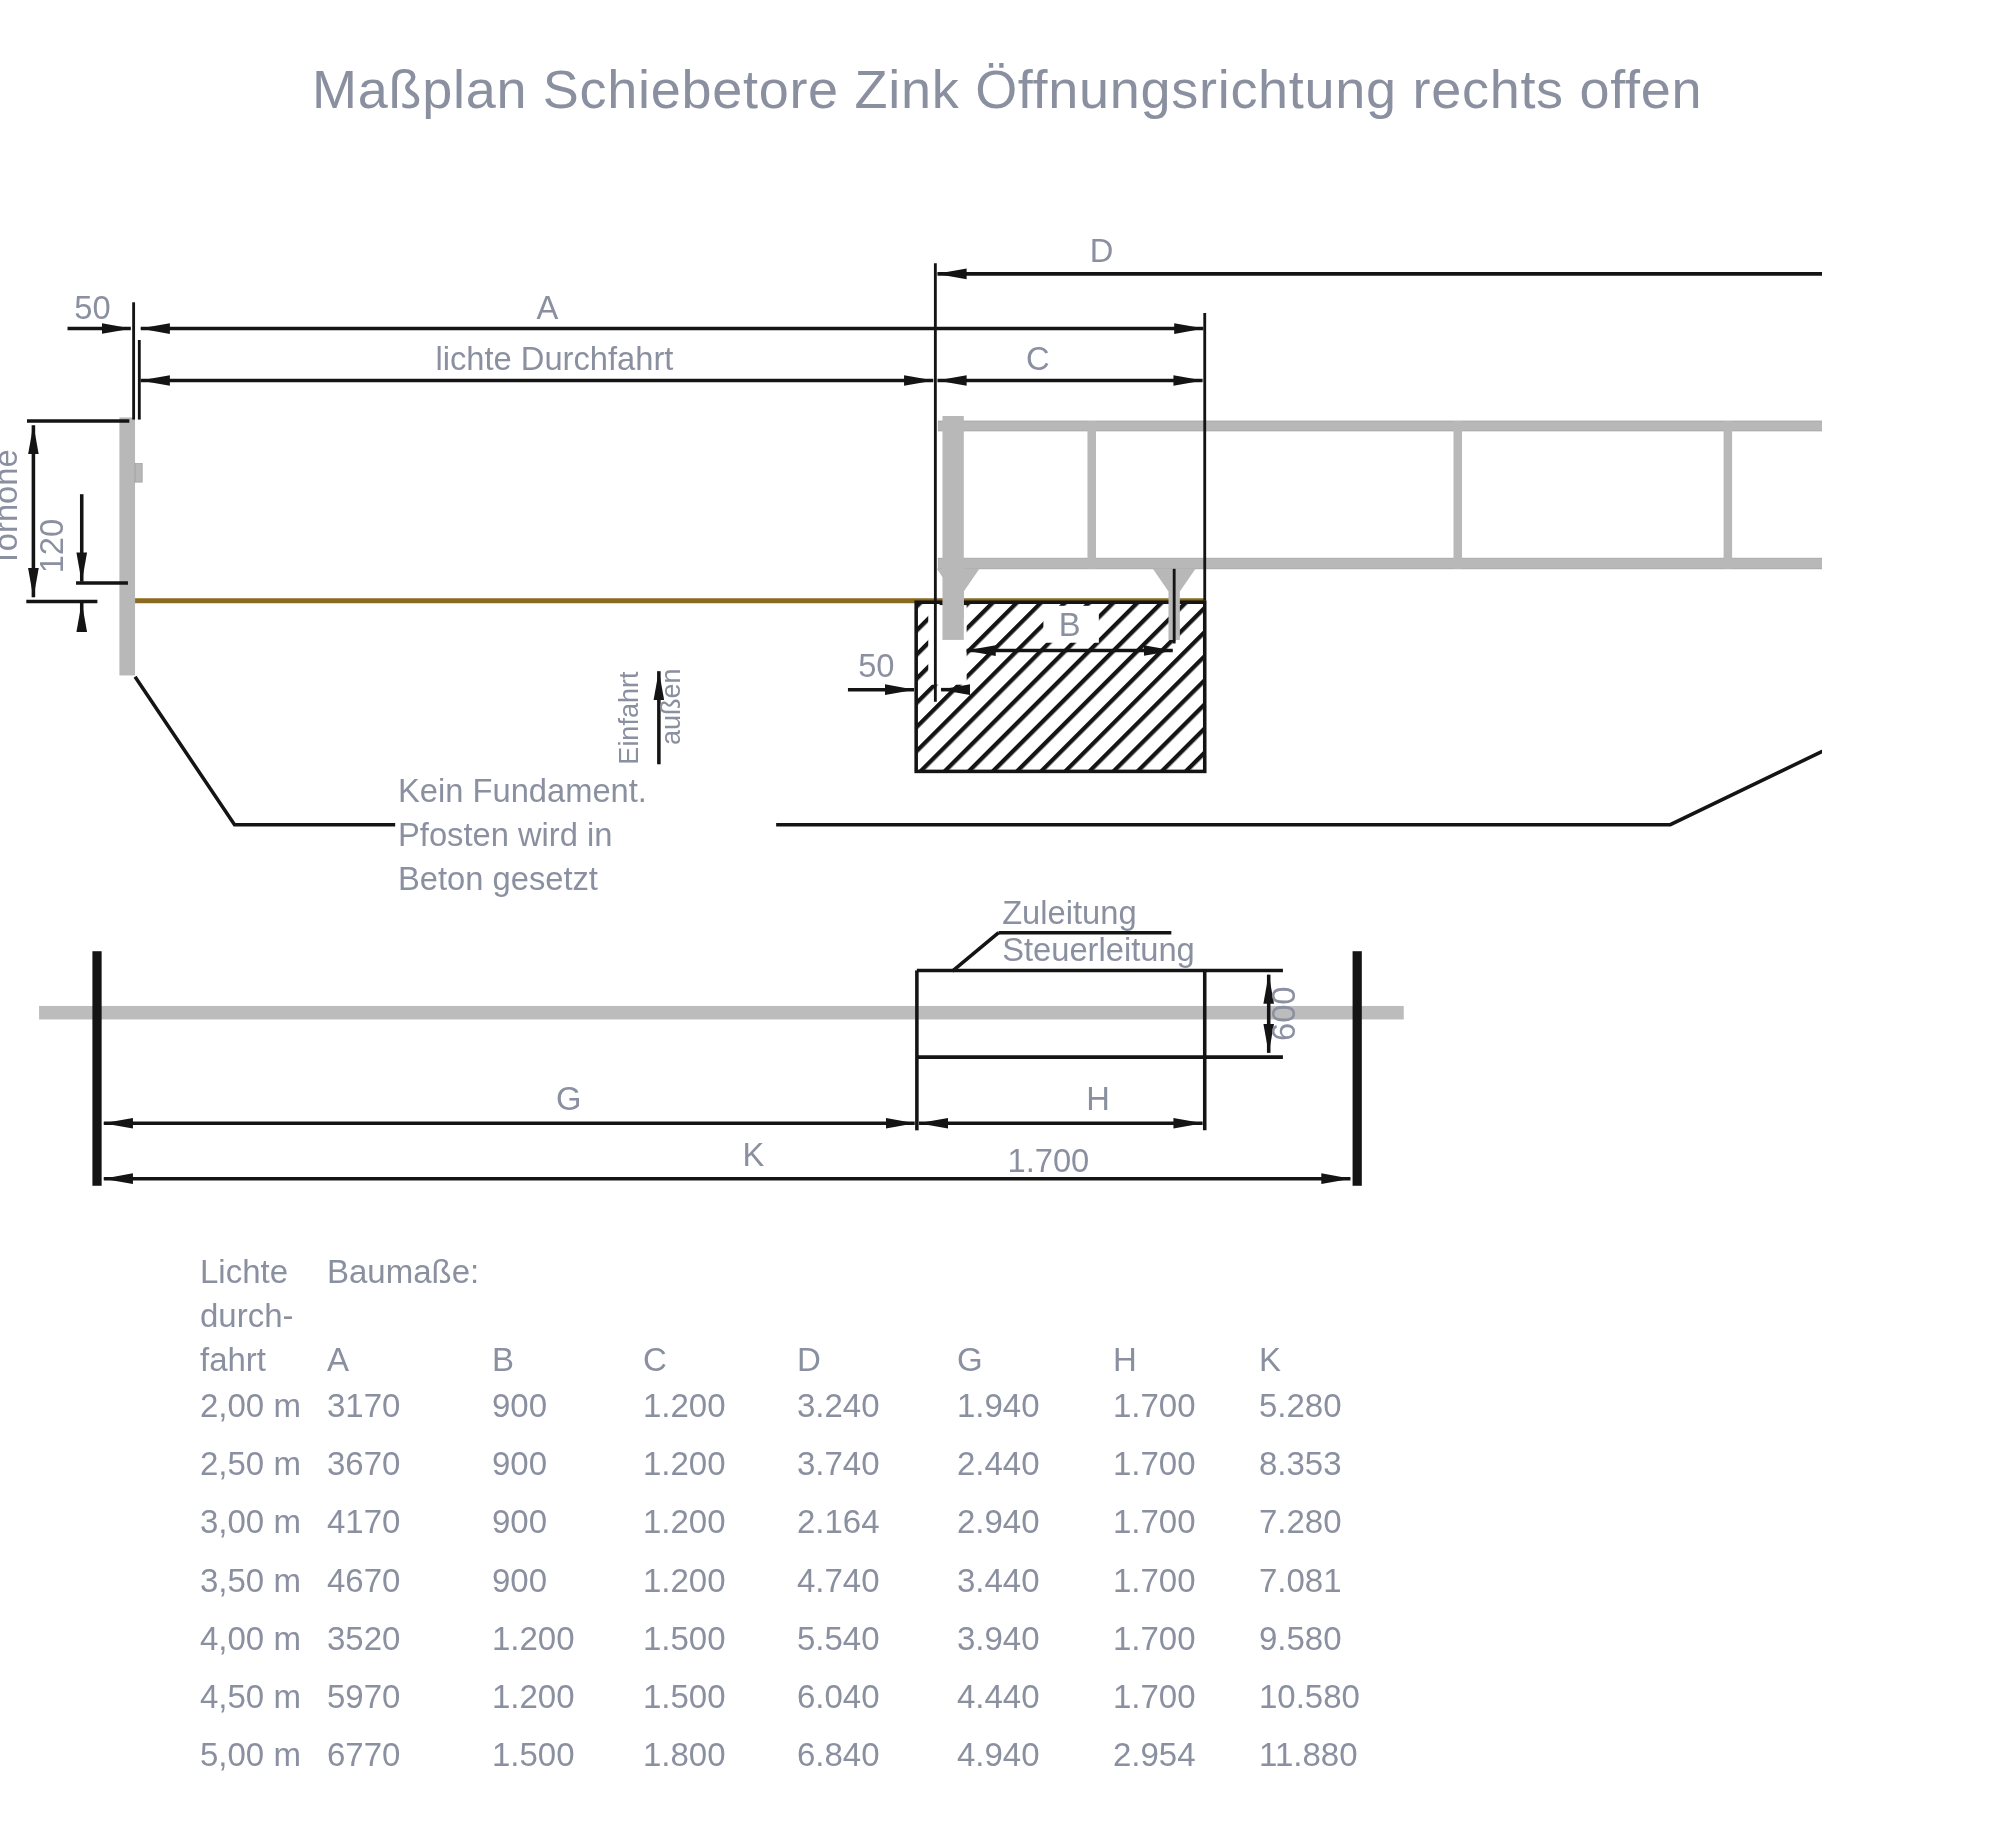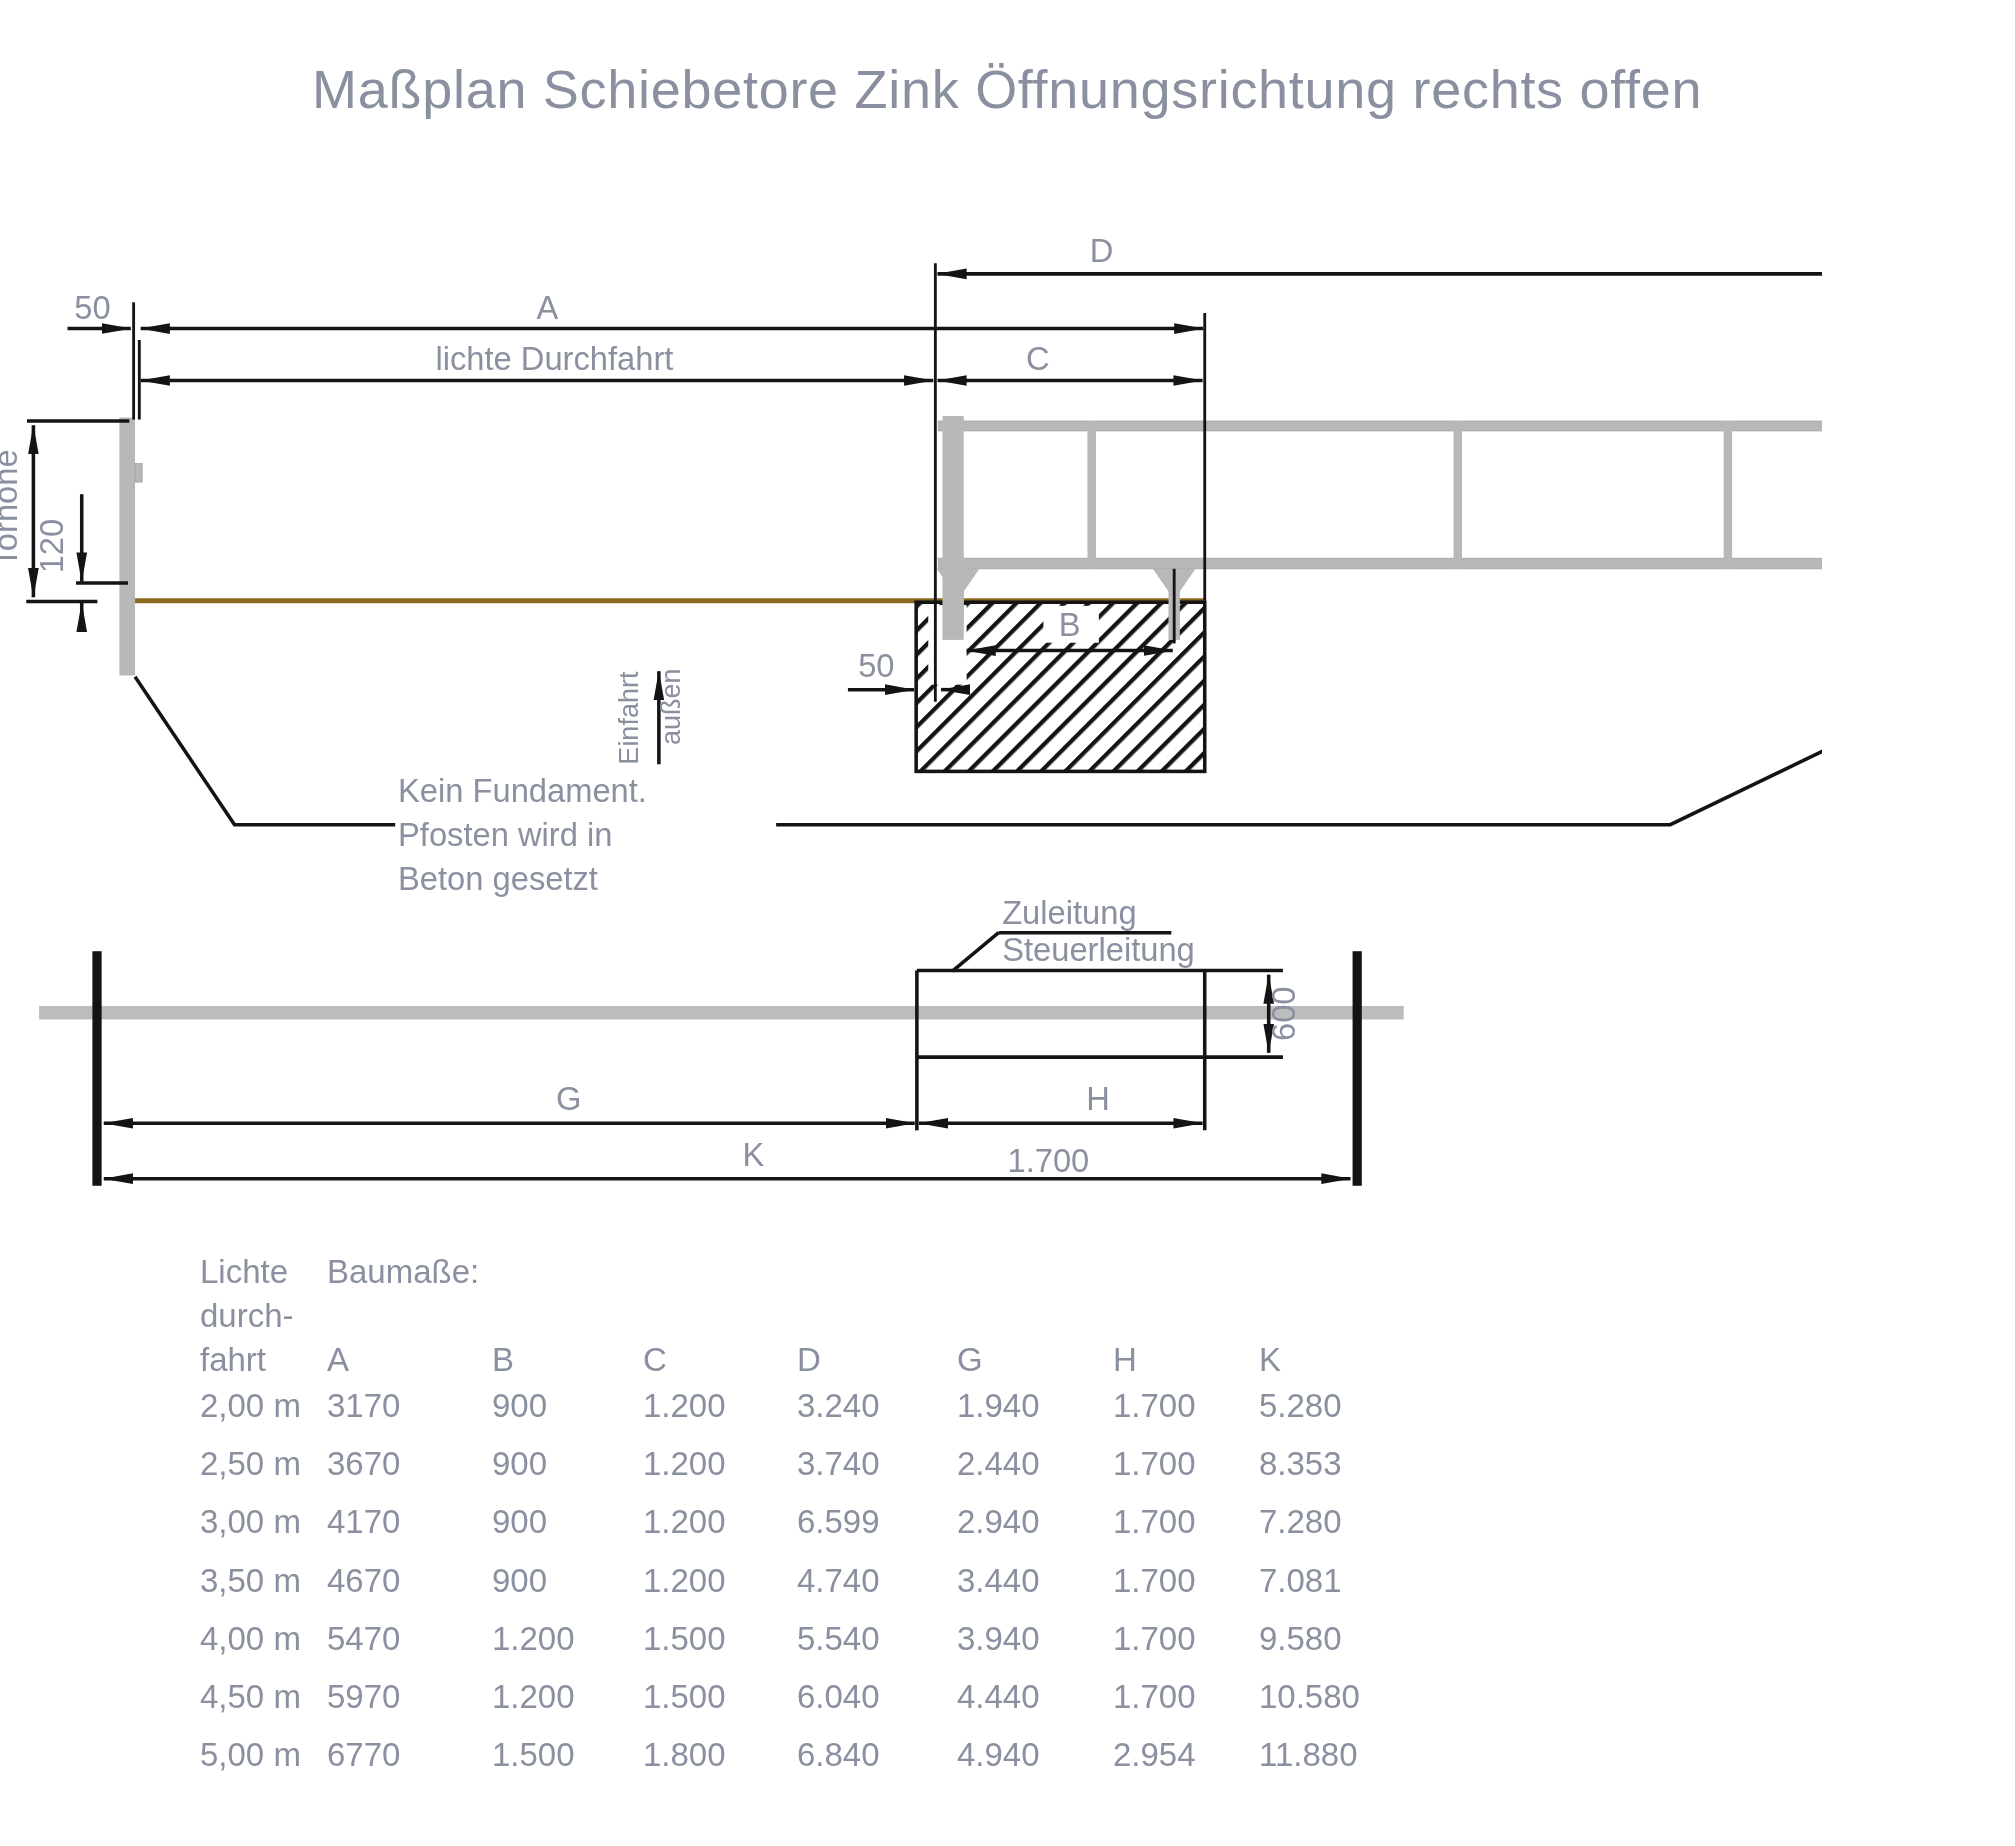--- a/index.html
+++ b/index.html
@@ -207,36 +207,36 @@
   <div class="tcell cC r1">1.200</div>
   <div class="tcell cD r1">3.740</div>
   <div class="tcell cG r1">2.440</div>
   <div class="tcell cH r1">1.700</div>
   <div class="tcell cK r1">8.353</div>
 
   <div class="tcell c0 r2">3,00 m</div>
   <div class="tcell cA r2">4170</div>
   <div class="tcell cB r2">900</div>
   <div class="tcell cC r2">1.200</div>
-  <div class="tcell cD r2">6.599</div>
+  <div class="tcell cD r2">2.164</div>
   <div class="tcell cG r2">2.940</div>
   <div class="tcell cH r2">1.700</div>
   <div class="tcell cK r2">7.280</div>
 
   <div class="tcell c0 r3">3,50 m</div>
   <div class="tcell cA r3">4670</div>
   <div class="tcell cB r3">900</div>
   <div class="tcell cC r3">1.200</div>
   <div class="tcell cD r3">4.740</div>
   <div class="tcell cG r3">3.440</div>
   <div class="tcell cH r3">1.700</div>
   <div class="tcell cK r3">7.081</div>
 
   <div class="tcell c0 r4">4,00 m</div>
-  <div class="tcell cA r4">5470</div>
+  <div class="tcell cA r4">3520</div>
   <div class="tcell cB r4">1.200</div>
   <div class="tcell cC r4">1.500</div>
   <div class="tcell cD r4">5.540</div>
   <div class="tcell cG r4">3.940</div>
   <div class="tcell cH r4">1.700</div>
   <div class="tcell cK r4">9.580</div>
 
   <div class="tcell c0 r5">4,50 m</div>
   <div class="tcell cA r5">5970</div>
   <div class="tcell cB r5">1.200</div>

